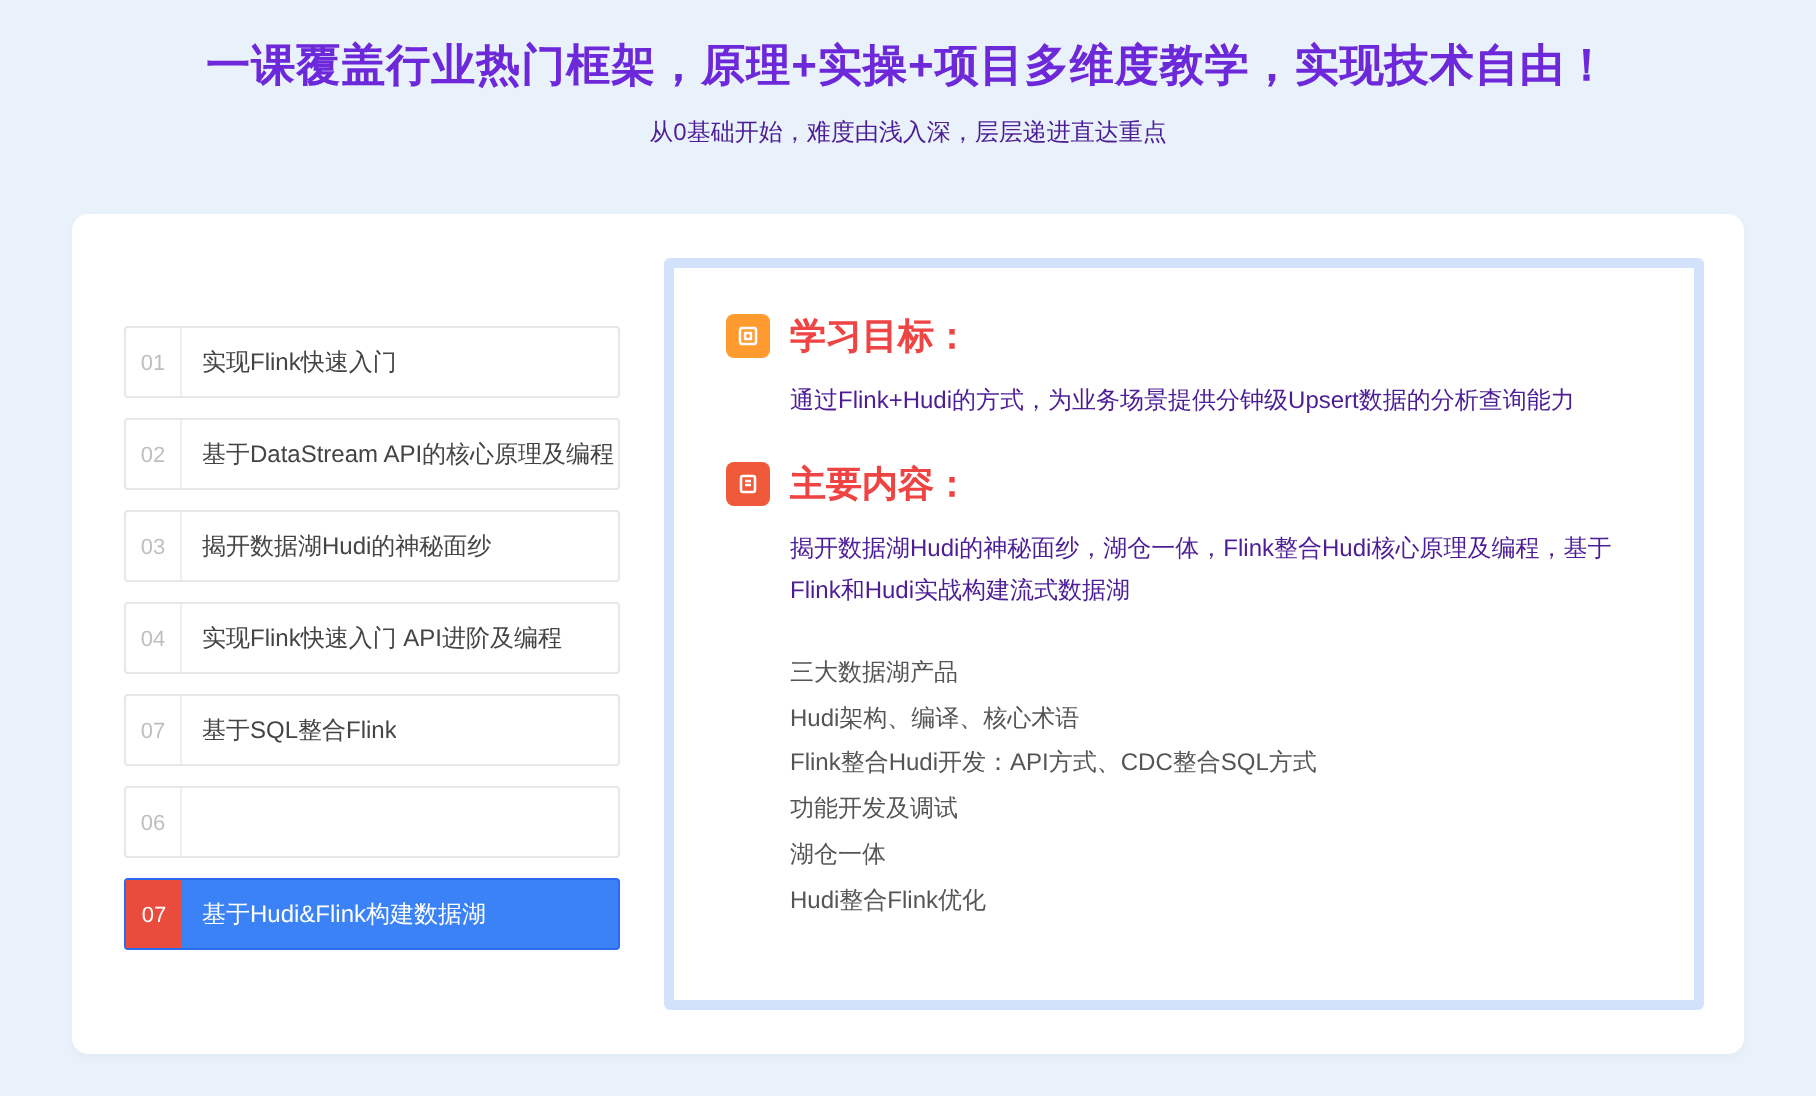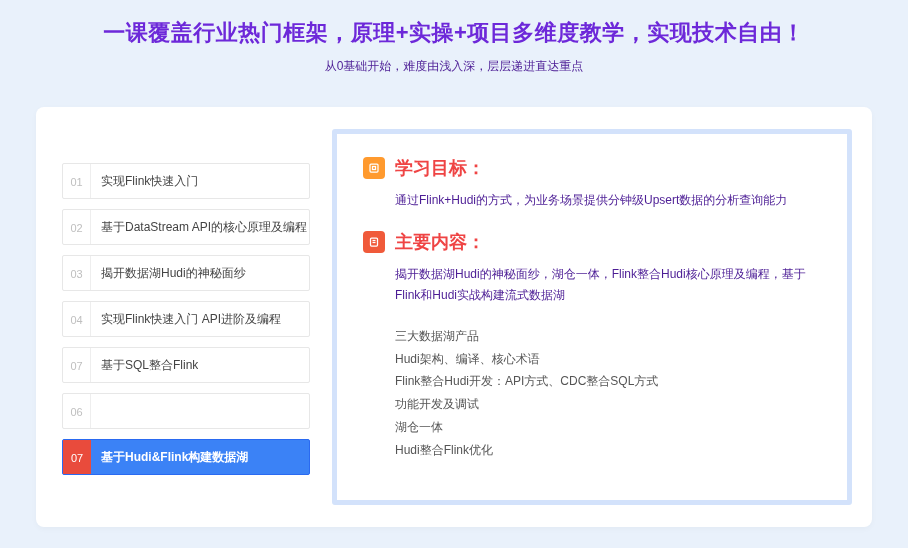--- a/index.html
+++ b/index.html
@@ -73,21 +73,21 @@
   }
   .sidebar-label {
     font-size: 12px;
     color: #444;
     padding-left: 10px;
     white-space: nowrap;
     overflow: hidden;
   }
   .sidebar-item.active .sidebar-label {
     color: #fff;
-    font-weight: 700;
+    font-weight: 400;
   }
   .content-panel {
     flex: 1;
     border: 5px solid #d3e2fb;
     border-radius: 3px;
     padding: 22px 26px 18px;
     font-size: 12px;
     color: #444;
   }
   .section {

